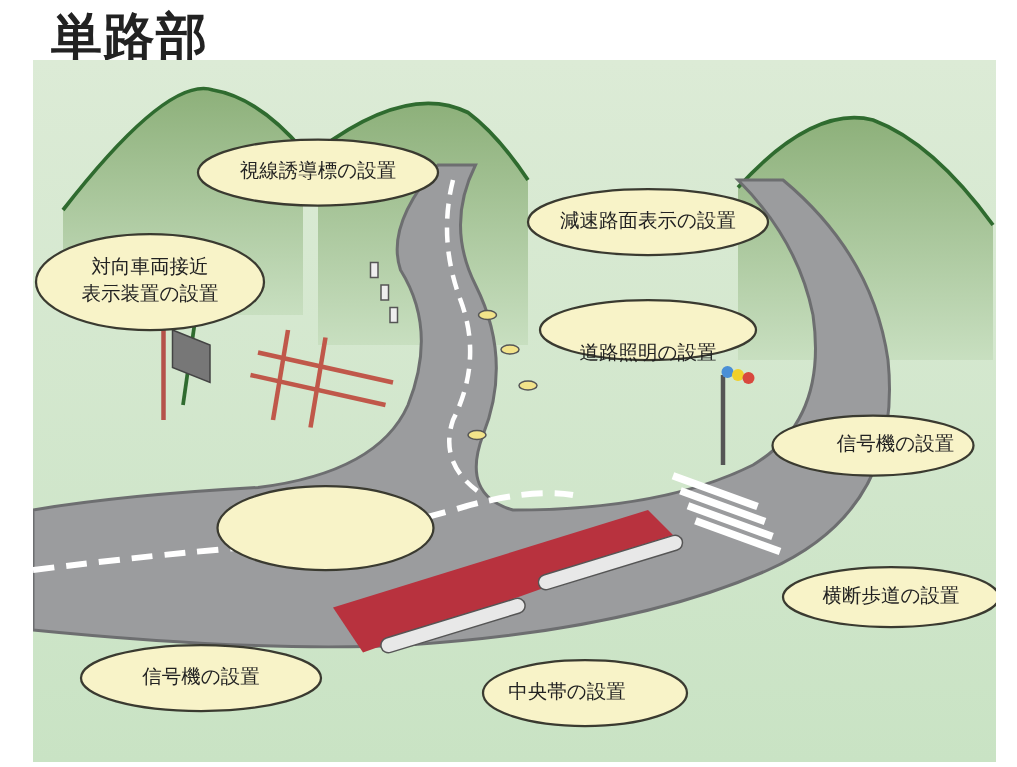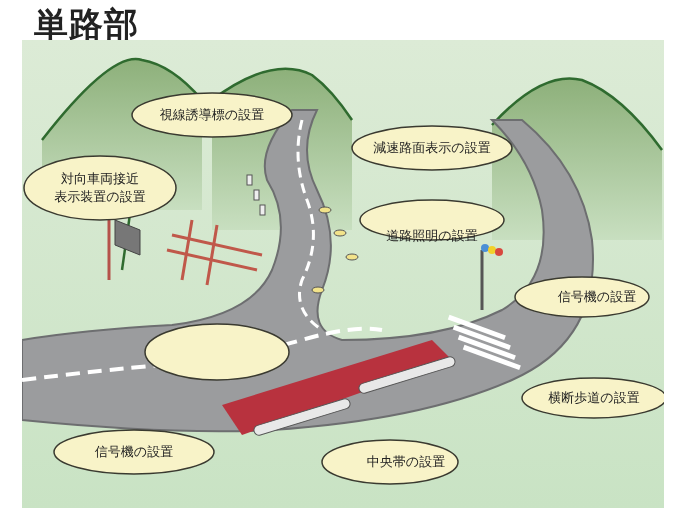--- a/index.html
+++ b/index.html
@@ -106,14 +106,14 @@
   </svg>
 
   <div class="bubble" style="left:110px;top:53px;width:160px;height:44px;">視線誘導標の設置</div>
   <div class="bubble" style="left:2px;top:116px;width:152px;height:64px;text-align:center;">対向車両接近
 表示装置の設置</div>
   <div class="bubble" style="left:330px;top:86px;width:160px;height:44px;">減速路面表示の設置</div>
   <div class="bubble" style="left:338px;top:160px;width:144px;height:40px;margin-top:16px;">道路照明の設置</div>
   <div class="bubble" style="left:508px;top:237px;width:134px;height:40px;">信号機の設置</div>
   <div class="bubble" style="left:500px;top:338px;width:144px;height:40px;">横断歩道の設置</div>
   <div class="bubble" style="left:32px;top:390px;width:160px;height:44px;">信号機の設置</div>
-  <div class="bubble" style="left:316px;top:400px;width:136px;height:44px;">中央帯の設置</div>
+  <div class="bubble" style="left:288px;top:400px;width:136px;height:44px;">中央帯の設置</div>
 </div>
 
 </body></html>

